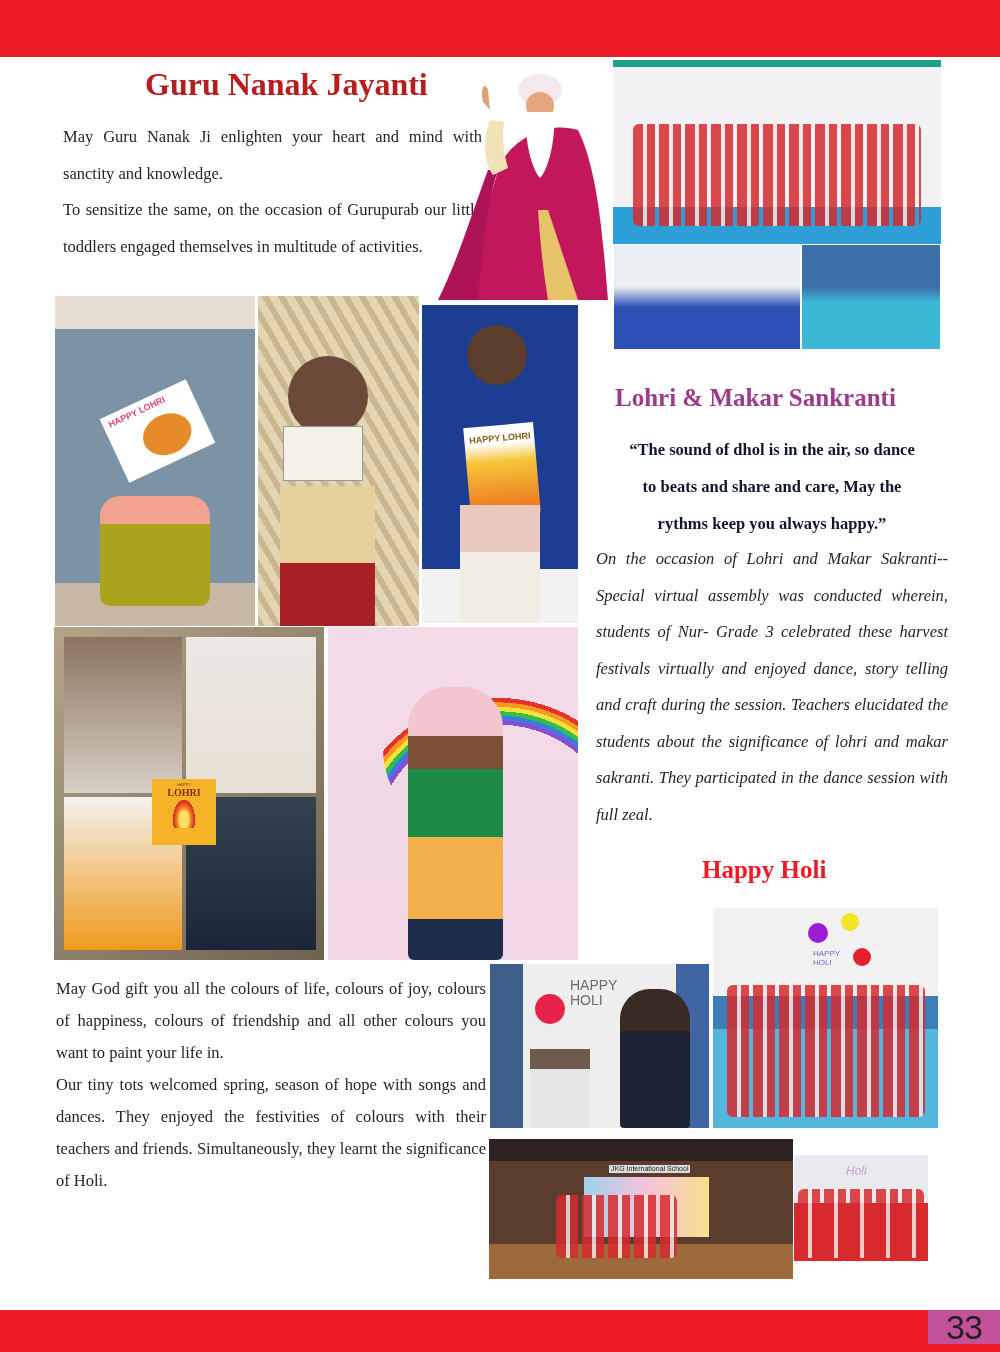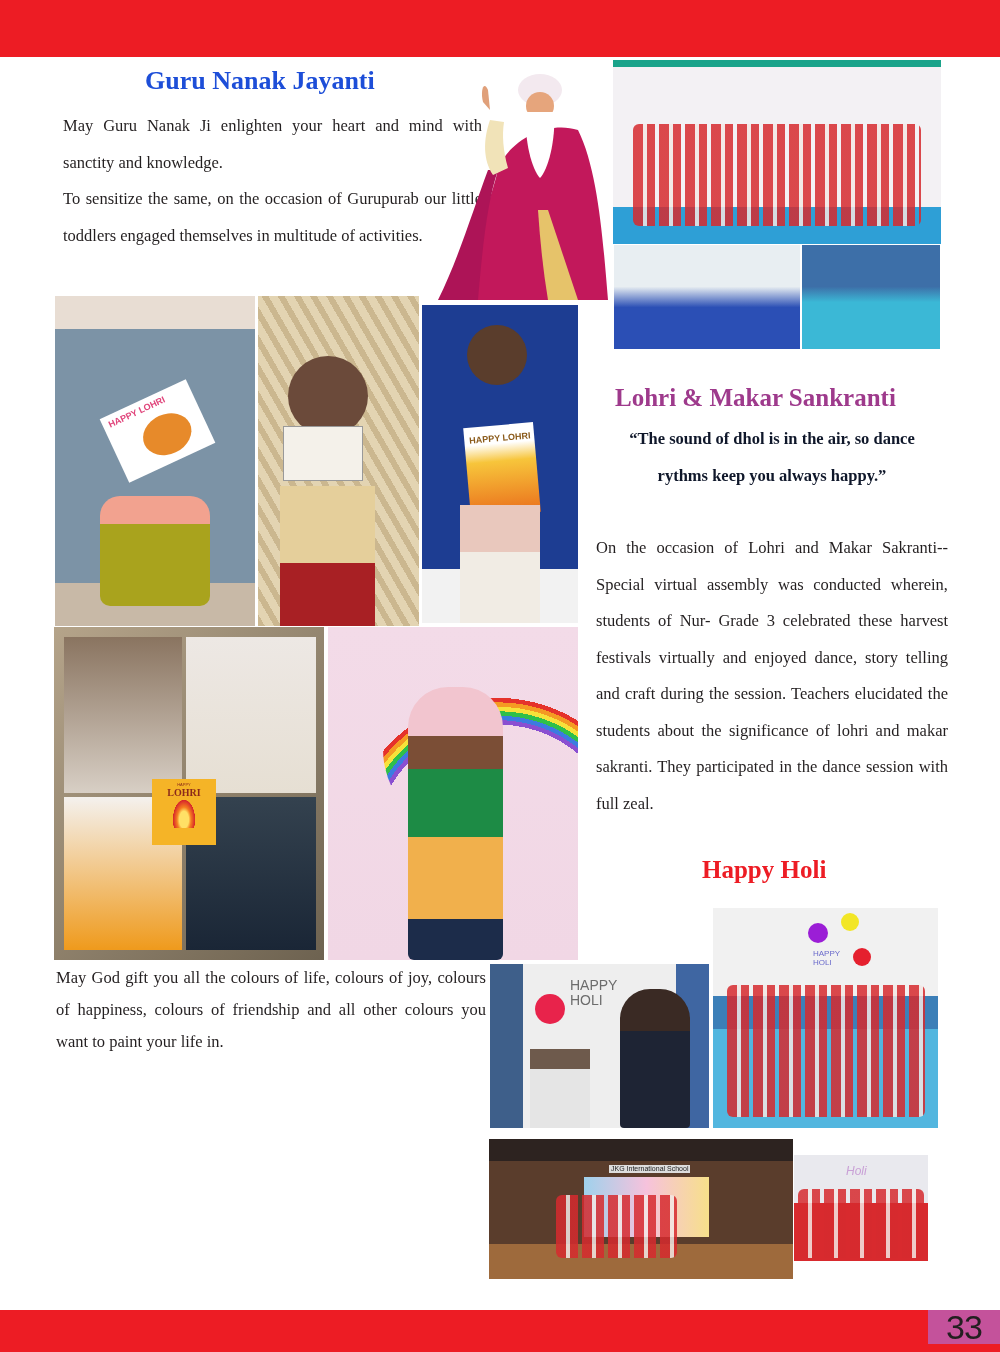--- a/index.html
+++ b/index.html
@@ -6,31 +6,31 @@
     html, body { width: 1000px; height: 1352px; background: #ffffff; overflow: hidden; }
     body { position: relative; font-family: "Liberation Serif", "DejaVu Serif", serif; color: #231f20; }
 
     .bar-top { position: absolute; left: 0; top: 0; width: 1000px; height: 57px; background: #ed1c24; }
     .bar-bottom { position: absolute; left: 0; top: 1310px; width: 1000px; height: 42px; background: #ed1c24; }
     .page-num { position: absolute; left: 928px; top: 1310px; width: 72px; height: 34px; background: #c4529b;
                 font-family: "Liberation Sans", "DejaVu Sans", sans-serif; font-size: 34px; color: #231f20;
                 display: flex; align-items: center; justify-content: center; letter-spacing: -1px; }
 
     .heading { position: absolute; font-family: "Liberation Serif", "DejaVu Serif", serif; font-weight: bold; white-space: nowrap; }
-    .h-guru { left: 145px; top: 66px; font-size: 26px; color: #1d4ed8; }
+    .h-guru { left: 145px; top: 66px; font-size: 32px; color: #b91c1c; }
     .h-lohri { left: 615px; top: 366px; font-size: 25px; color: #9e3a8c; margin-top: 18px; }
     .h-holi { left: 702px; top: 856px; font-size: 25px; color: #ed1c24; }
 
-    .para { position: absolute; font-size: 16.5px; line-height: 36.5px; text-align: justify; }
+    .para { position: absolute; font-size: 16.5px; line-height: 36.5px; text-align: justify; margin-top: 11px; }
     .para p { text-align-last: left; }
     .para .justify-last { text-align-last: justify; }
     .p-guru { left: 63px; top: 108px; width: 419px; }
     .p-lohri-quote { left: 596px; top: 420px; width: 352px; font-weight: bold; color: #0f172a; text-align: center; line-height: 37px; font-size: 16.5px; }
     .p-lohri-quote p { text-align-last: center; }
-    .p-lohri { left: 596px; top: 530px; width: 352px; }
+    .p-lohri { left: 596px; top: 530px; width: 352px; font-style: italic; }
     .p-holi { left: 56px; top: 962px; width: 430px; line-height: 32px; }
 
     .photo { position: absolute; overflow: hidden; }
     .photo .cap { position: absolute; font-family: "Liberation Sans", "DejaVu Sans", sans-serif; font-weight: bold; }
 
     
     .guru-illus { left: 428px; top: 60px; width: 182px; height: 244px; }
 
     
     .ph-group6 { left: 613px; top: 60px; width: 328px; height: 184px;
@@ -143,29 +143,31 @@
   </div>
 </div>
 <div class="photo ph-rainbow">
   <div class="rainbow"></div>
   <div class="kid"></div>
 </div>
 
 <h2 class="heading h-lohri">Lohri &amp; Makar Sankranti</h2>
 <div class="para p-lohri-quote">
   <p>“The sound of dhol is in the air, so dance</p>
+  <p>to beats and share and care, May the</p>
   <p>rythms keep you always happy.”</p>
 </div>
 <div class="para p-lohri">
   <p>On the occasion of Lohri and Makar Sakranti-- Special virtual assembly was conducted wherein, students of Nur- Grade 3 celebrated these harvest festivals  virtually and enjoyed dance, story telling and craft during the session. Teachers elucidated the students about the significance of lohri  and makar sakranti. They participated in the dance session with full zeal.</p>
 </div>
 
 <h2 class="heading h-holi">Happy Holi</h2>
 <div class="para p-holi">
   <p>May God gift you all the colours of life, colours of joy, colours of happiness, colours of friendship and all other colours you want to paint your life in.</p>
+  <p>Our tiny tots welcomed spring, season of hope with songs and dances. They enjoyed the festivities of colours with their teachers and friends. Simultaneously, they learnt the significance of Holi.</p>
 </div>
 
 <div class="photo ph-holi1">
   <span class="overlay-text" style="left:80px;top:14px;font-size:14px;width:60px;">HAPPY HOLI</span>
   <div style="position:absolute;left:45px;top:30px;width:30px;height:30px;background:#e8234b;border-radius:50%;"></div>
   <div style="position:absolute;left:40px;top:85px;width:60px;height:79px;background:linear-gradient(180deg,#6e5a4c 0 25%,#e5e5e5 25%);"></div>
   <div style="position:absolute;left:130px;top:25px;width:70px;height:139px;background:linear-gradient(180deg,#3a2a24 0 30%,#1e2434 30%);border-radius:30px 30px 4px 4px;"></div>
 </div>
 <div class="photo ph-holi2">
   <span class="overlay-text" style="left:100px;top:42px;font-size:8px;width:30px;color:#6a6acb;">HAPPY HOLI</span>

